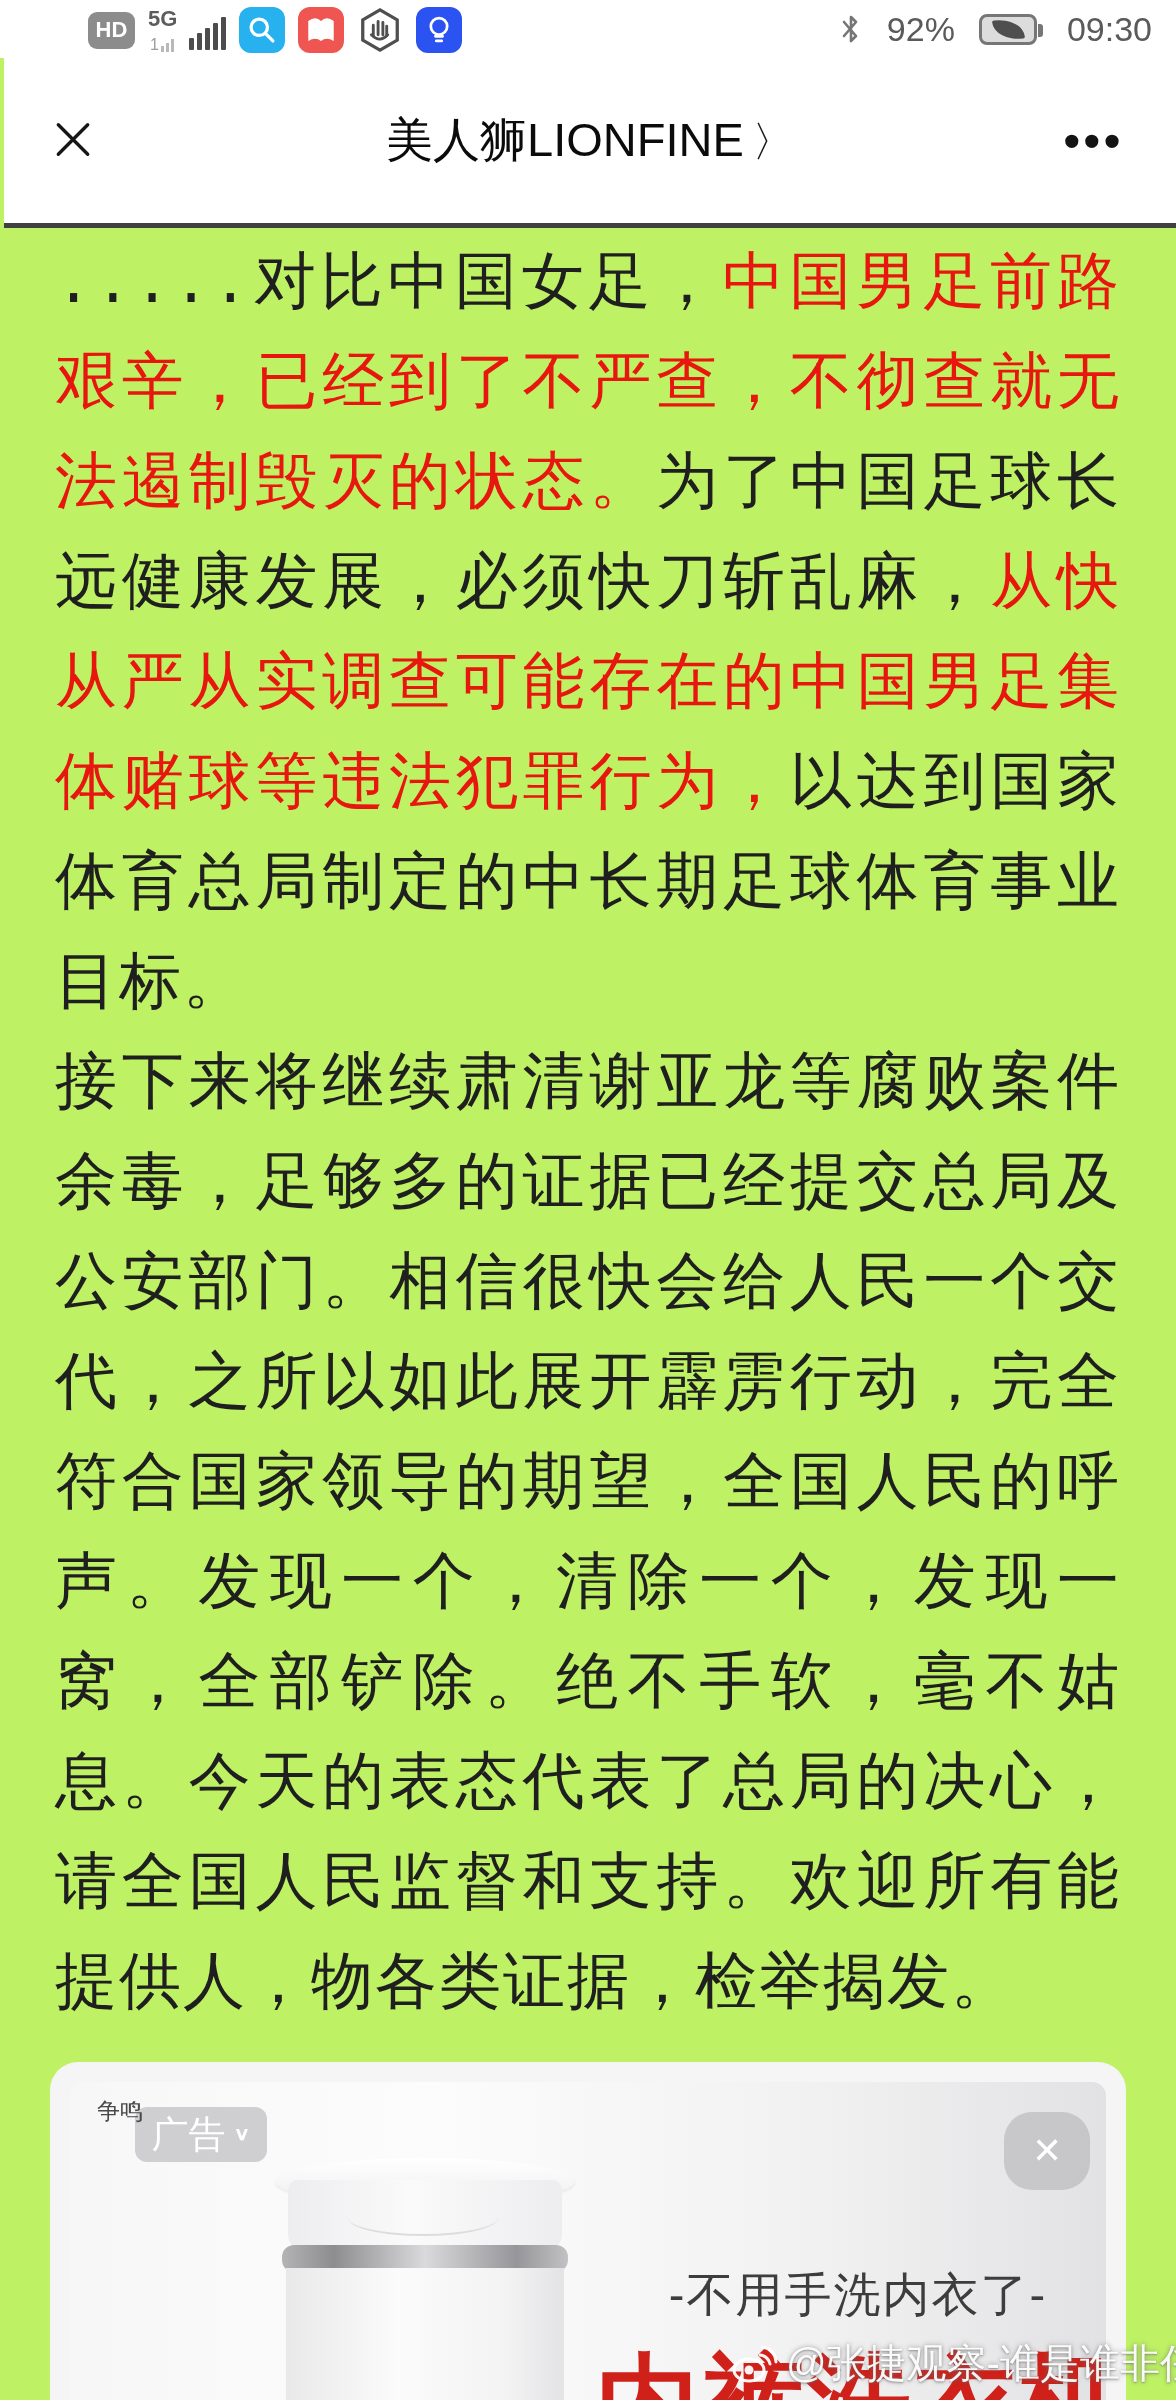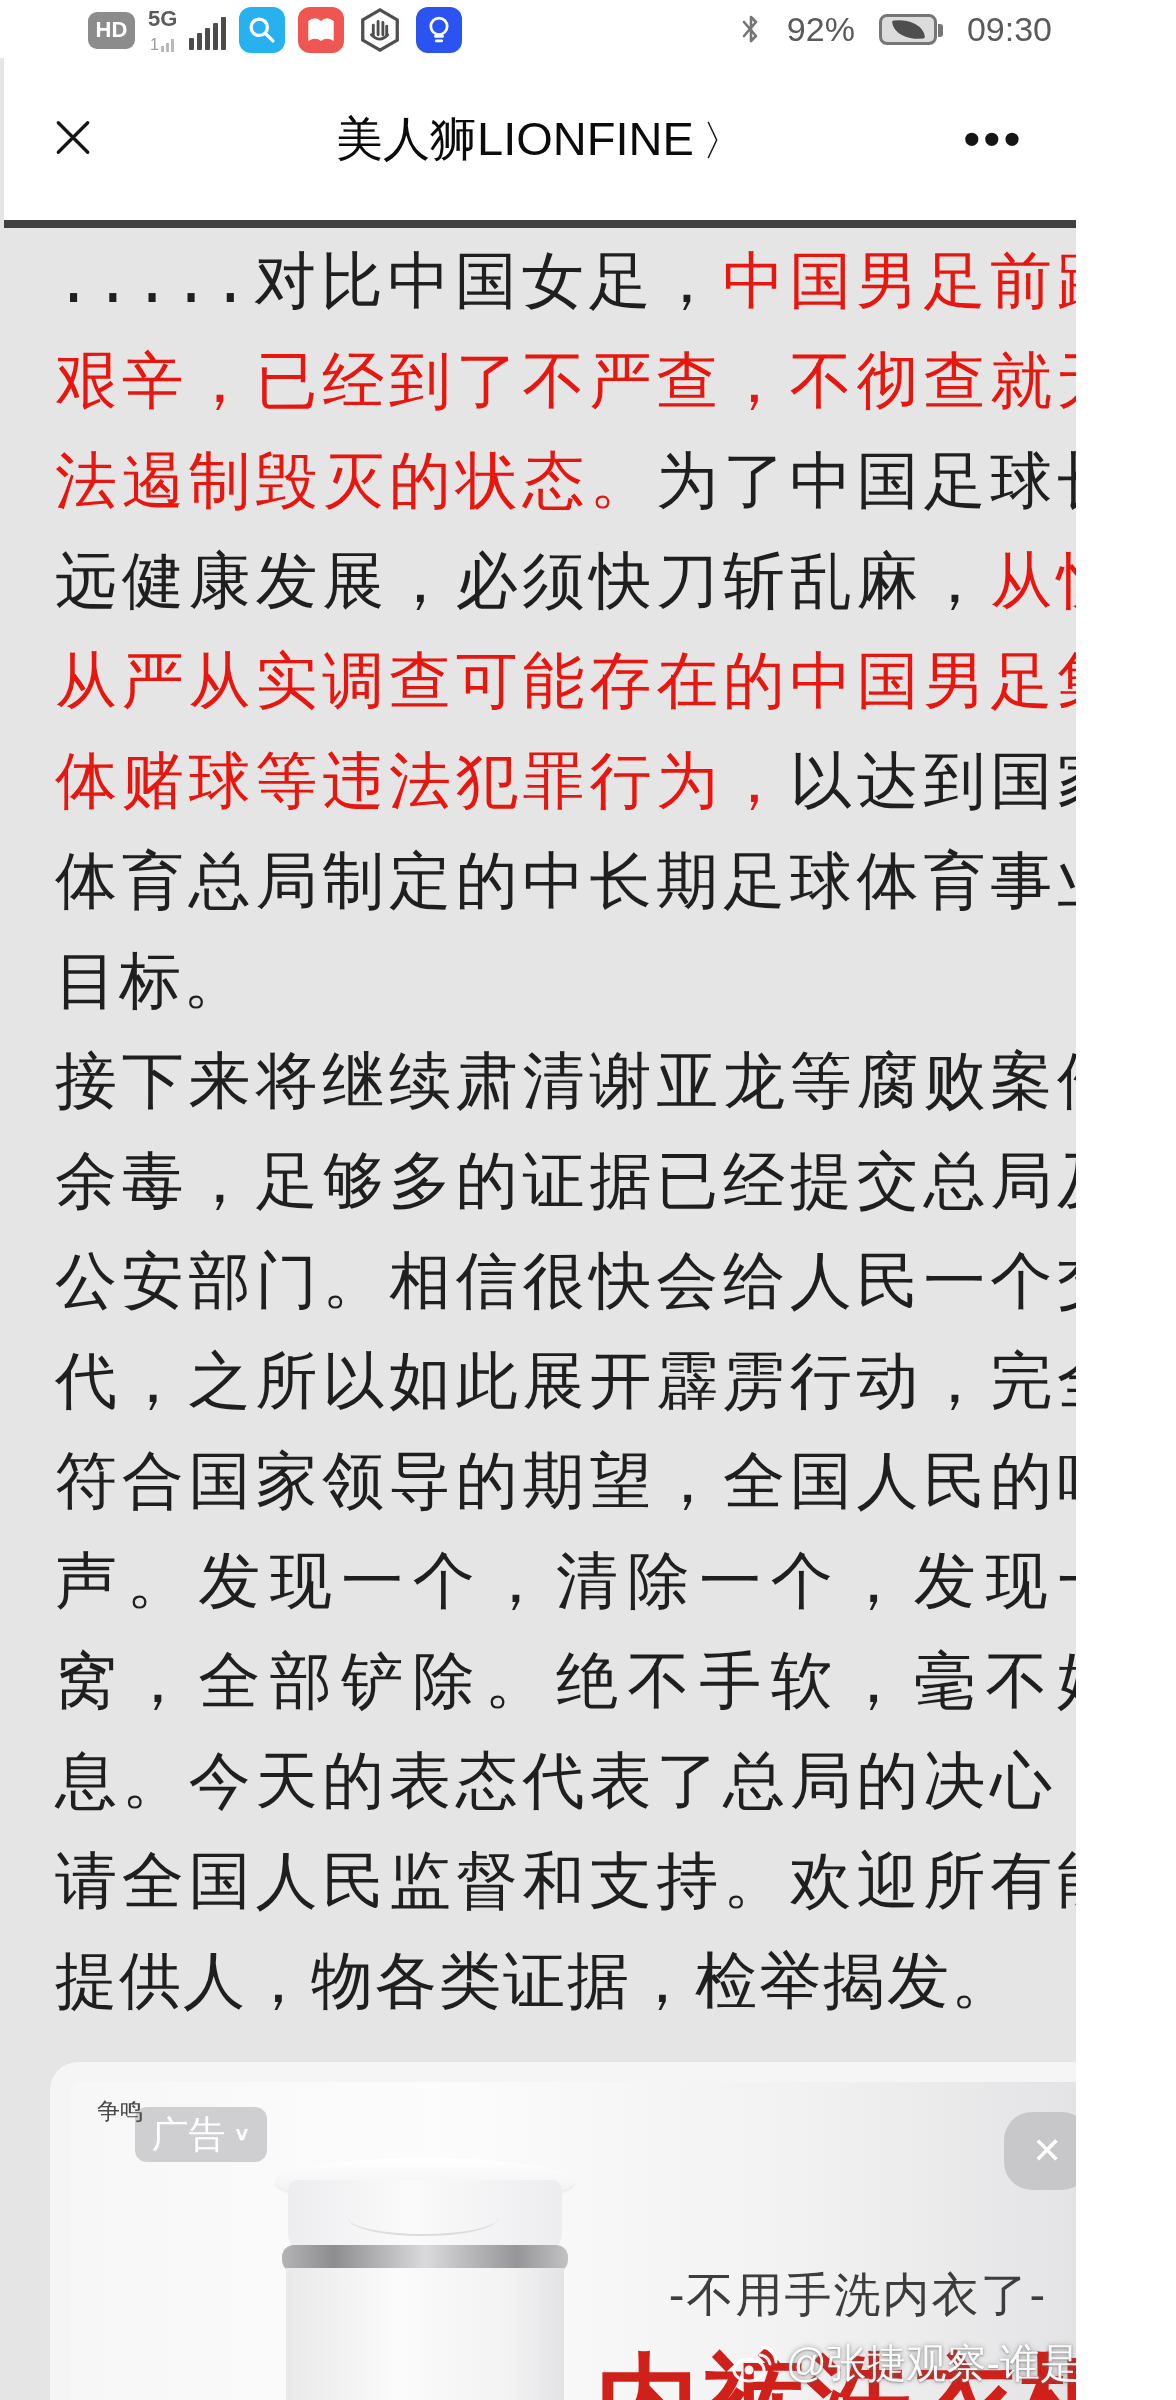--- a/index.html
+++ b/index.html
@@ -1,18 +1,18 @@
 <!DOCTYPE html>
 <html><head>
 <meta charset="utf-8">
 <style>
   html,body{margin:0;padding:0;background:#ffffff;}
   *{box-sizing:border-box;}
   .screen{
-    position:relative;width:1076px;height:2400px;background:#e5e5e5;overflow:hidden;
+    position:relative;width:1176px;height:2400px;background:#bef264;overflow:hidden;
     font-family:"Liberation Sans","DejaVu Sans",sans-serif;
   }
   
   .status-bar{position:absolute;top:0;left:0;right:0;height:58px;background:#fff;}
   .sb-left{position:absolute;left:88px;top:7px;display:flex;align-items:center;gap:13px;}
   .hd-badge{width:47px;height:37px;background:#8c8c8c;border-radius:9px;color:#fff;
     font-size:22px;font-weight:bold;display:flex;align-items:center;justify-content:center;}
   .net{position:relative;width:78px;height:44px;}
   .net-5g{position:absolute;left:0;top:-2px;font-size:22px;font-weight:bold;color:#5c5c5c;letter-spacing:0;}
   .net-sim{position:absolute;left:2px;bottom:0;display:flex;align-items:flex-end;gap:2px;}
@@ -29,21 +29,21 @@
   .sb-right{position:absolute;right:24px;top:7px;height:44px;display:flex;align-items:center;gap:24px;
     color:#5a5a5a;font-size:34px;}
   .battery{position:relative;width:58px;height:31px;border:3px solid #767676;border-radius:8px;
     background:#dcdcdc;margin-right:6px;}
   .battery::after{content:"";position:absolute;right:-9px;top:7px;width:5px;height:13px;
     background:#767676;border-radius:0 3px 3px 0;}
   .leaf{position:absolute;left:11px;top:2px;width:31px;height:21px;background:#4e4e4e;
     border-radius:2px 100% 2px 100%;transform:rotate(-6deg);}
   
   .nav-bar{position:absolute;top:58px;left:4px;right:0;height:170px;background:#fff;
-    border-bottom:8px solid #404040;display:flex;align-items:center;padding-left:29px;}
+    border-bottom:5px solid #404040;display:flex;align-items:center;padding-left:29px;}
   .nav-close{position:absolute;left:44px;top:50%;transform:translateY(-50%);
     background:none;border:none;padding:4px;cursor:pointer;}
   .nav-title{position:absolute;left:0;right:0;text-align:center;font-size:47px;color:#0b0b0b;
     font-weight:500;}
   .nav-title .chev{font-size:42px;color:#1a1a1a;margin-left:8px;font-weight:400;}
   .nav-more{position:absolute;right:46px;top:50%;transform:translateY(-50%);background:none;border:none;
     font-size:46px;color:#141414;letter-spacing:4px;line-height:40px;cursor:pointer;font-weight:bold;}
   
   .article{position:absolute;top:236px;left:55px;width:1066px;
     font-size:62px;line-height:100px;letter-spacing:2px;

